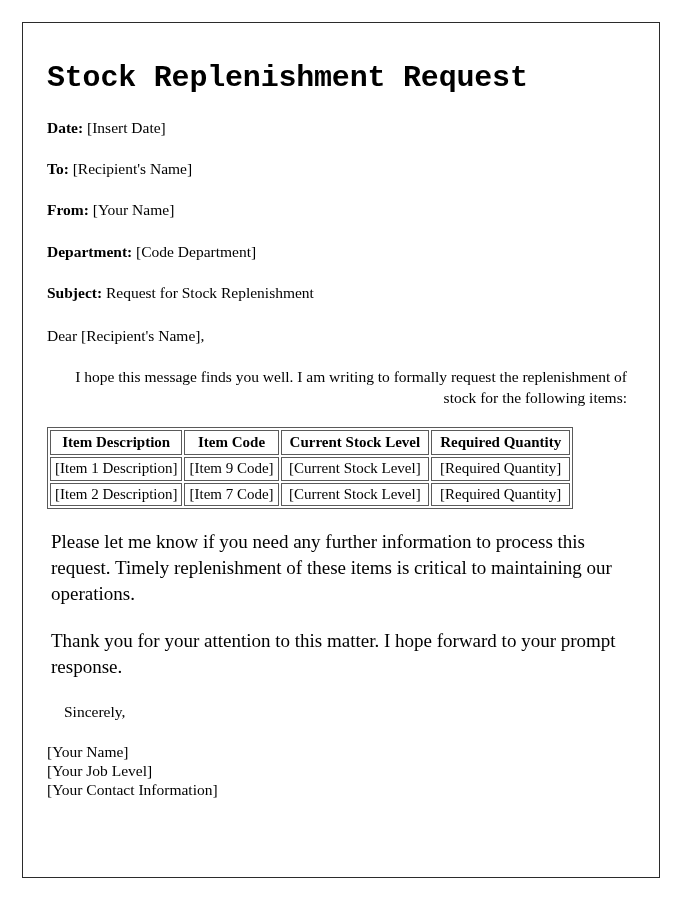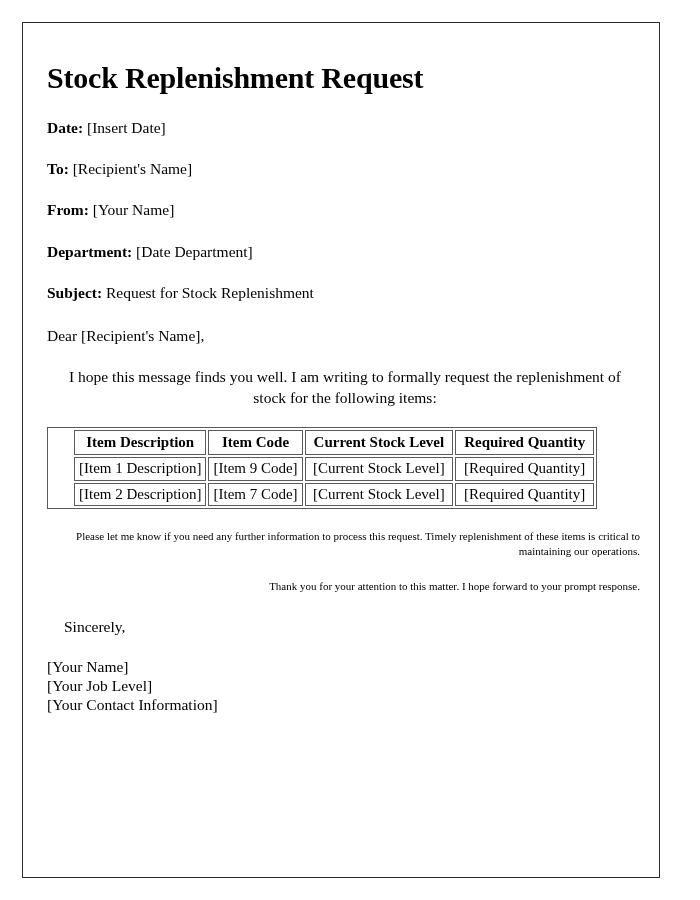--- a/index.html
+++ b/index.html
@@ -29,20 +29,21 @@
   .page-inner {
     padding: 24px 24px 0 24px;
   }
 
   .doc-title {
     font-size: 30px;
     font-weight: bold;
     line-height: 1.15;
     margin: 14px 0 0 0;
     letter-spacing: -0.2px;
+    font-family: Liberation Mono, monospace;
   }
 
   .field-line {
     font-size: 15.5px;
     line-height: 1.25;
     margin: 22px 0 0 0;
   }
   .field-line .lbl {
     font-weight: bold;
   }
@@ -52,55 +53,53 @@
 
   .salutation {
     font-size: 15.5px;
     line-height: 1.25;
     margin: 24px 0 0 0;
   }
 
   .body-para {
     font-size: 15.5px;
     line-height: 1.38;
-    margin: 20px 0 0 8px;
+    margin: 20px 0 0 0;
     width: 580px;
-    text-align: center;
+    text-align: right;
   }
 
   .items-table {
     border: 1px solid #5a5a5a;
     border-collapse: separate;
     border-spacing: 2px;
     margin: 18px 0 0 0;
     font-size: 15px;
-    padding-left: 24px;
   }
   .items-table th,
   .items-table td {
     border: 1px solid #5a5a5a;
     padding: 1px 4px;
     line-height: 1.3;
     white-space: nowrap;
     text-align: center;
   }
   .items-table th {
     font-weight: bold;
     padding: 2px 8px;
   }
   .items-table td {
     font-weight: normal;
   }
 
   .closing-para {
-    font-size: 11px;
+    font-size: 19px;
     line-height: 1.38;
-    margin: 20px 0 0 11px;
+    margin: 20px 0 0 4px;
     width: 582px;
-    text-align: right;
   }
 
   .sign-off {
     font-size: 15.5px;
     line-height: 1.25;
     margin: 22px 0 0 17px;
   }
 
   .signature-block {
     font-size: 15.5px;
@@ -129,21 +128,21 @@
       <span class="val">[Recipient's Name]</span>
     </div>
 
     <div class="field-line">
       <span class="lbl">From:</span>
       <span class="val">[Your Name]</span>
     </div>
 
     <div class="field-line">
       <span class="lbl">Department:</span>
-      <span class="val">[Date Department]</span>
+      <span class="val">[Code Department]</span>
     </div>
 
     <div class="field-line">
       <span class="lbl">Subject:</span>
       <span class="val">Request for Stock Replenishment</span>
     </div>
 
     <p class="salutation">Dear [Recipient's Name],</p>
 
     <p class="body-para">I hope this message finds you well. I am writing to formally request the replenishment of stock for the following items:</p>

